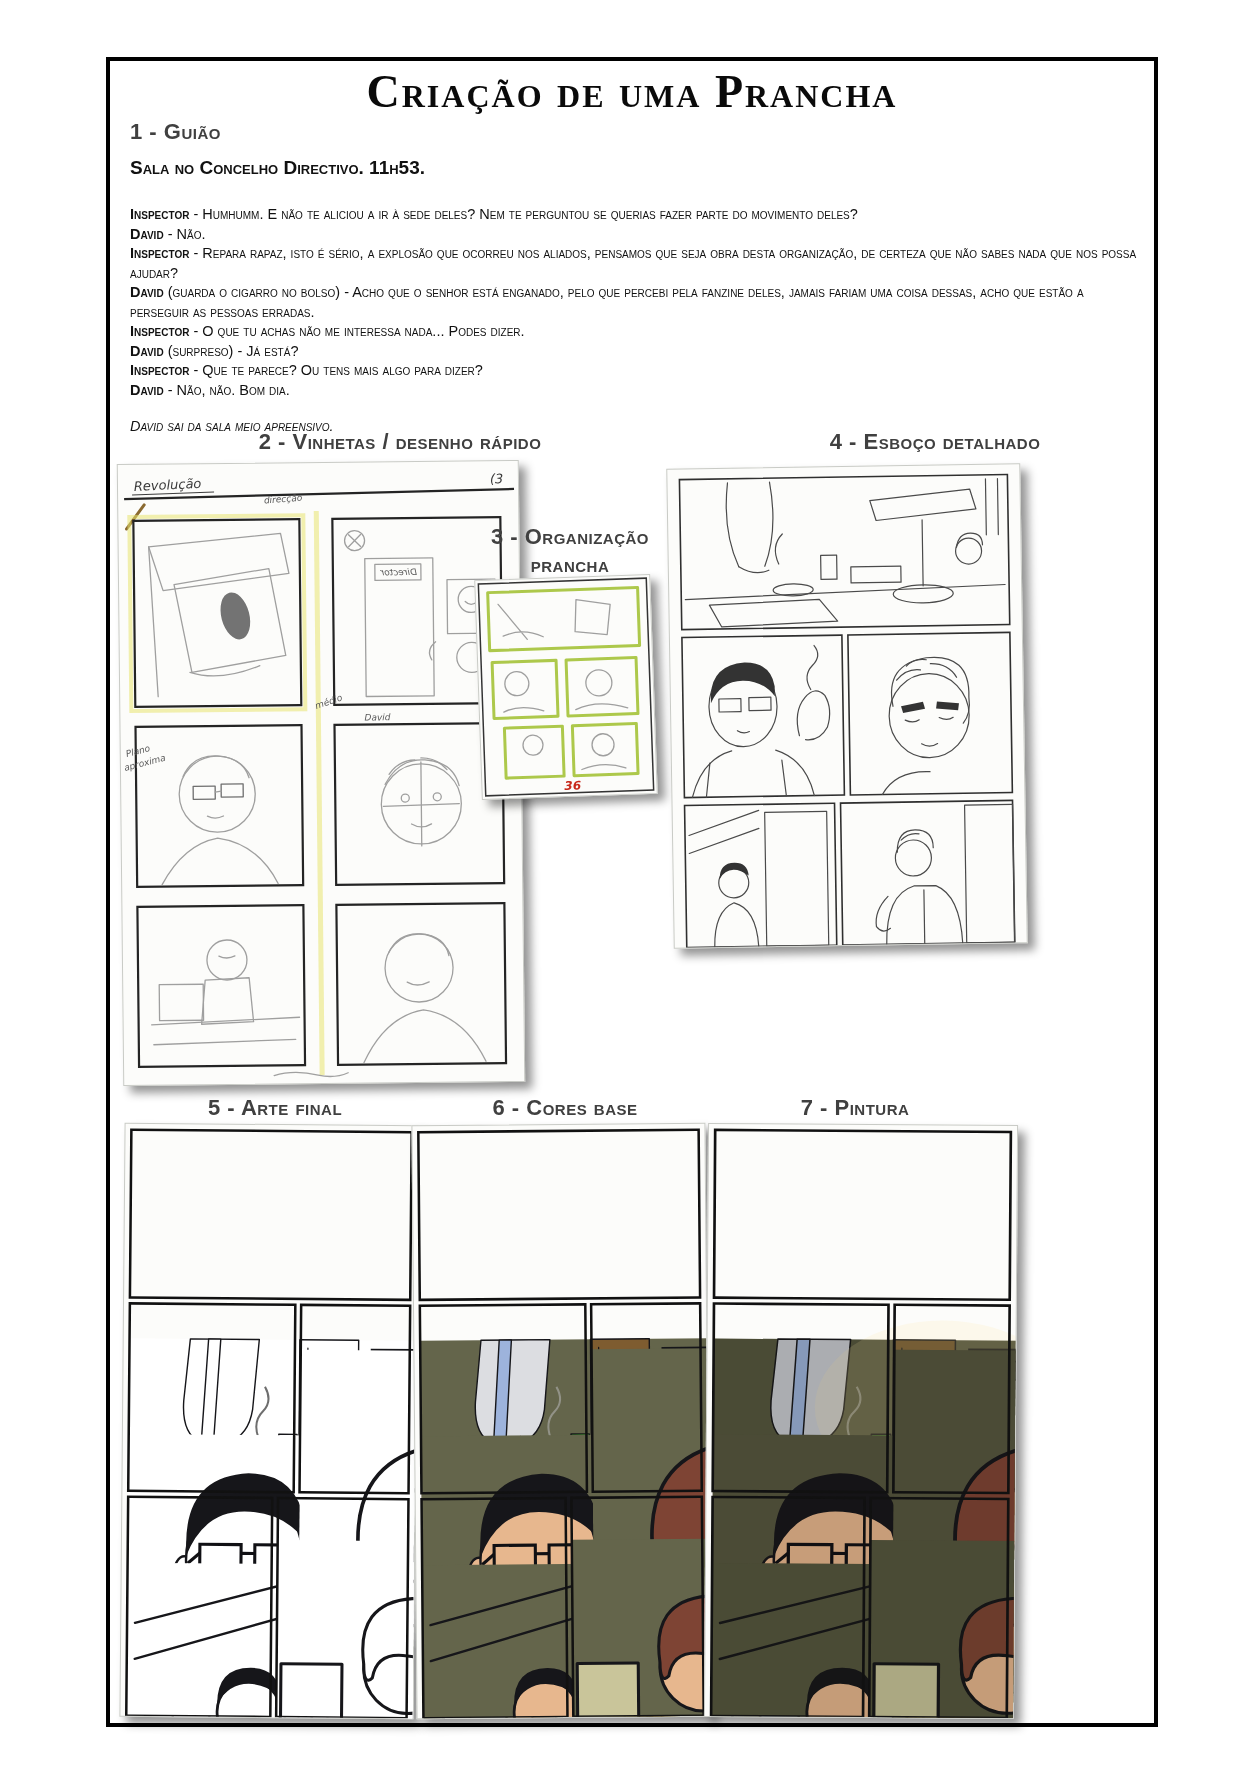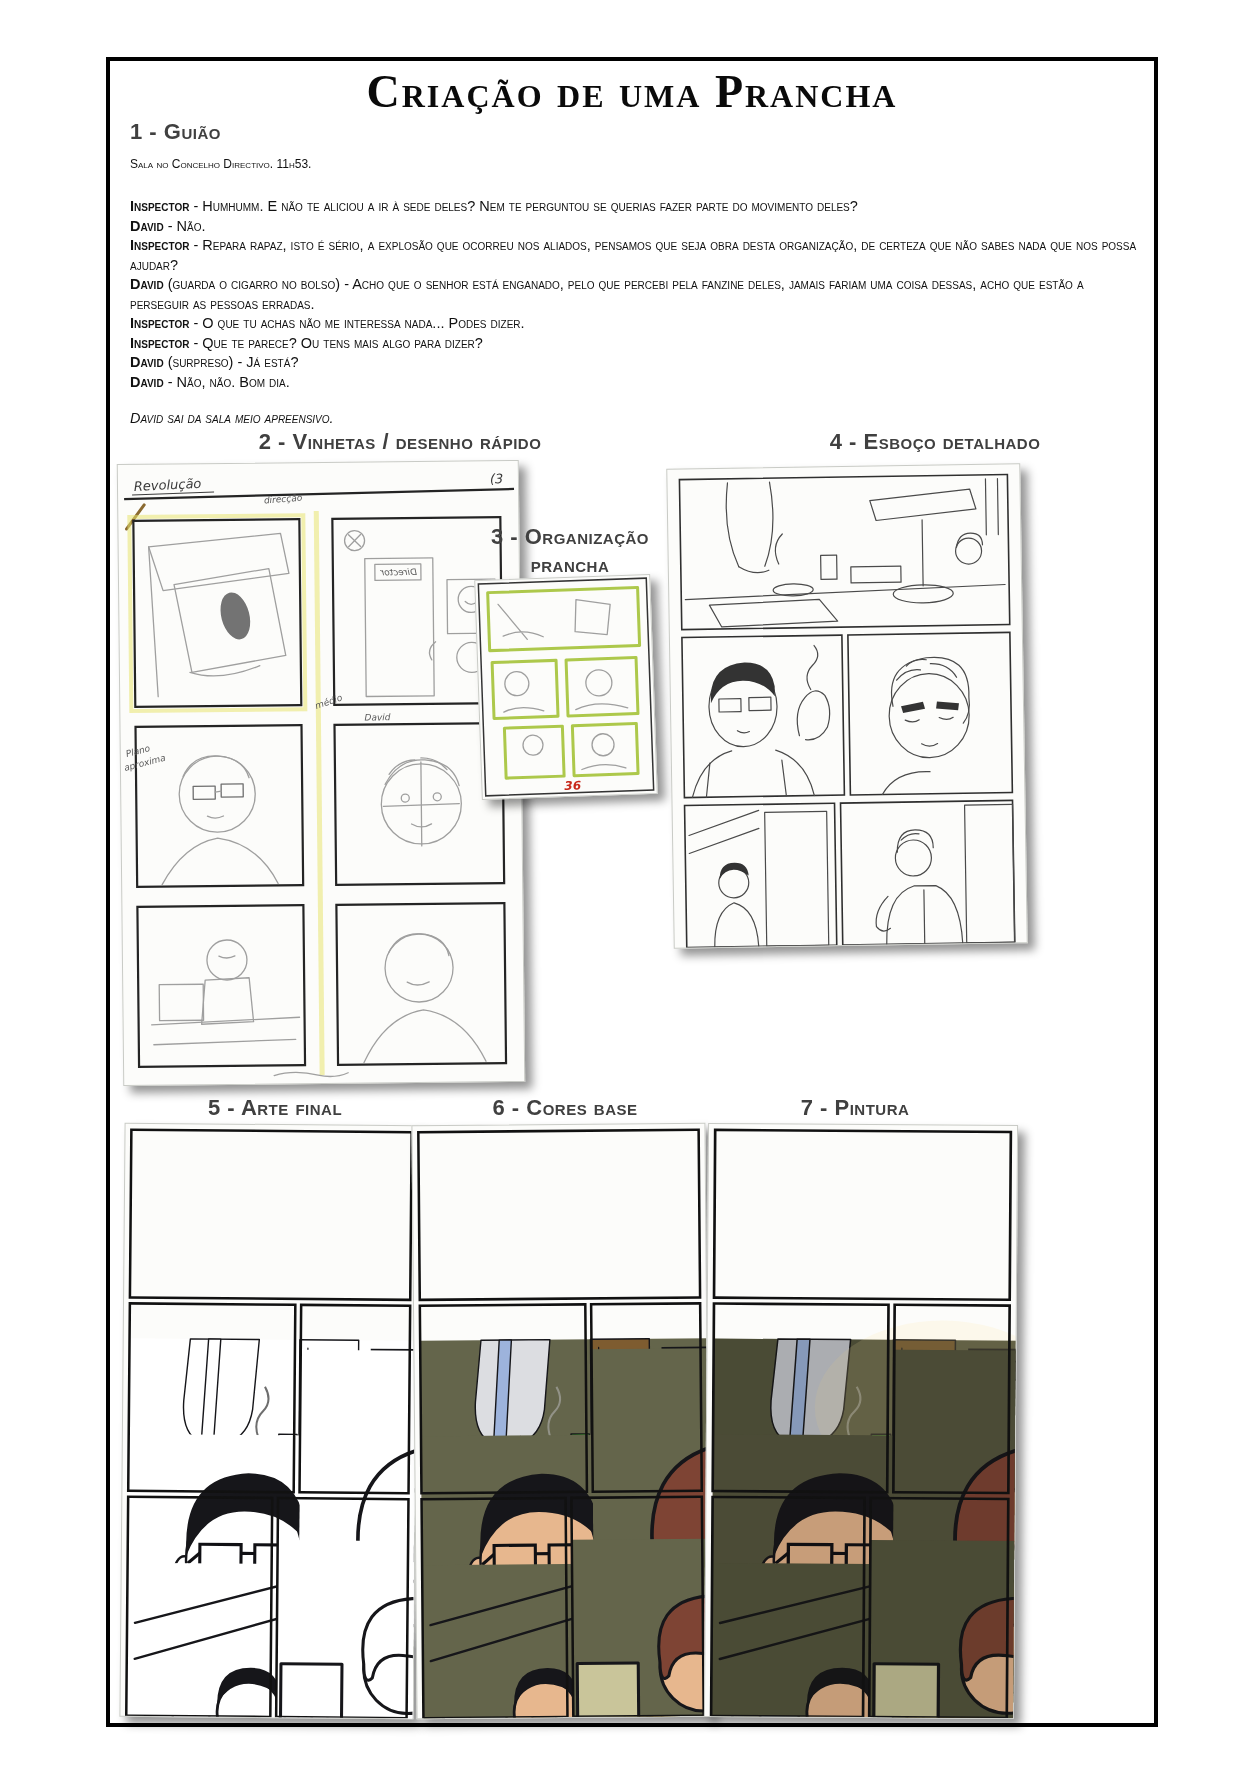--- a/index.html
+++ b/index.html
@@ -7,21 +7,21 @@
           font-family:"Liberation Sans",sans-serif;color:#111;}
   .sheet{position:absolute;left:95px;top:57px;width:1052px;height:1670px;
          border:4px solid #000;box-sizing:border-box;background:#fff;margin-left:11px;}
   .title{position:absolute;left:0;top:4px;width:100%;text-align:center;
          font-family:"Liberation Serif",serif;font-weight:bold;font-variant:small-caps;
          font-size:46px;letter-spacing:2px;color:#0a0a0a;}
   .sec-h{position:absolute;font-weight:bold;font-variant:small-caps;font-size:22px;
          letter-spacing:.5px;color:#404040;text-align:center;}
   .h-left{text-align:left;}
   .script{position:absolute;left:20px;top:96px;width:1008px;font-variant:small-caps;}
-  .scene{font-weight:normal;font-size:12px;margin-bottom:26px;}
+  .scene{font-weight:bold;font-size:19px;margin-bottom:26px;}
   .dlg{font-size:14.5px;line-height:19.5px;}
   .dlg b{font-weight:bold;}
   .direction{font-size:14.5px;margin-top:18px;font-style:italic;}
   .stage{position:absolute;background:#fcfcfa;border:1px solid #c9cbc6;
          box-shadow:7px 7px 10px rgba(0,0,0,.42);}
   .stage svg{display:block;width:100%;height:100%;}
   
   .pc{fill:none;stroke:#8f8f8f;stroke-width:1.3;opacity:.85;stroke-linecap:round;stroke-linejoin:round;}
   .pcd{fill:none;stroke:#4a4a4a;stroke-width:1.2;stroke-linecap:round;stroke-linejoin:round;}
   .pnl{fill:none;stroke:#242424;stroke-width:2.2;}
@@ -67,22 +67,22 @@
 
     <div class="sec-h h-left" style="left:20px;top:58px;">1 - Guião</div>
     <div class="script">
       <div class="scene">Sala no Concelho Directivo. 11h53.</div>
       <div class="dlg">
         <div><b>Inspector</b><span> - Humhumm. E não te aliciou a ir à sede deles? Nem te perguntou se querias fazer parte do movimento deles?</span></div>
         <div><b>David</b><span> - Não.</span></div>
         <div><b>Inspector</b><span> - Repara rapaz, isto é sério, a explosão que ocorreu nos aliados, pensamos que seja obra desta organização, de certeza que não sabes nada que nos possa ajudar?</span></div>
         <div><b>David</b><span> (guarda o cigarro no bolso) - Acho que o senhor está enganado, pelo que percebi pela fanzine deles, jamais fariam uma coisa dessas, acho que estão a perseguir as pessoas erradas.</span></div>
         <div><b>Inspector</b><span> - O que tu achas não me interessa nada... Podes dizer.</span></div>
+        <div><b>David</b><span> (surpreso) - Já está?</span></div>
         <div><b>Inspector</b><span> - Que te parece? Ou tens mais algo para dizer?</span></div>
-        <div><b>David</b><span> (surpreso) - Já está?</span></div>
         <div><b>David</b><span> - Não, não. Bom dia.</span></div>
       </div>
       <div class="direction">David sai da sala meio apreensivo.</div>
     </div>
 
     <div class="sec-h" style="left:115px;top:368px;width:350px;">2 - Vinhetas / desenho rápido</div>
     <div class="sec-h" style="left:650px;top:368px;width:350px;">4 - Esboço detalhado</div>
 
     <div class="stage" style="left:10px;top:401px;width:400px;height:620px;transform:rotate(-0.6deg);">
       <svg viewBox="0 0 400 620">

